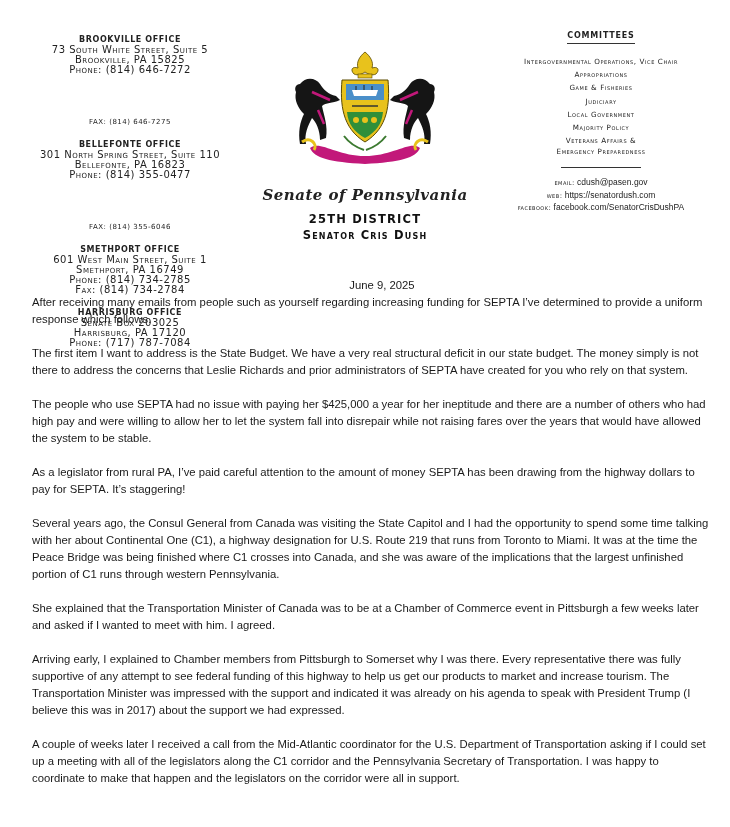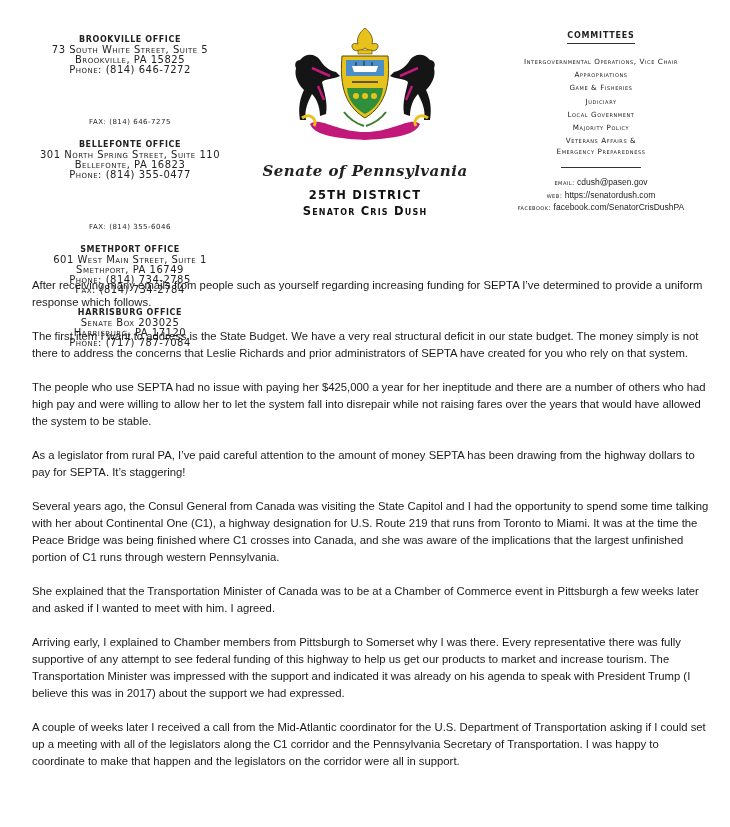--- a/index.html
+++ b/index.html
@@ -16,21 +16,21 @@
   .committees { position: absolute; left: 492px; top: 24px; width: 218px; text-align: center; }
   .committees-title { font-family: "DejaVu Sans", sans-serif; font-weight: bold; font-size: 8px; letter-spacing: 0.8px; display: inline-block; padding-bottom: 3px; border-bottom: 1px solid #333; color: #222; }
   .committee-list { margin-top: 11px; }
   .committee { font-family: "DejaVu Sans", sans-serif; font-size: 7.2px; font-variant: small-caps; letter-spacing: 0.6px; line-height: 13.2px; color: #222; }
   .committee.two-line { line-height: 9px; margin-top: 2px; }
   .comm-rule { width: 80px; height: 1px; background: #333; margin: 11px auto 9px auto; }
   .contact { font-size: 7.6px; line-height: 11.5px; color: #222; }
   .contact-label { font-family: "DejaVu Sans", sans-serif; font-variant: small-caps; font-size: 7px; letter-spacing: 0.5px; }
   .contact-value { font-family: "Liberation Sans", sans-serif; font-size: 8.5px; }
 
-  .center-block { position: absolute; left: 262px; top: 20px; width: 206px; text-align: center; }
+  .center-block { position: absolute; left: 262px; top: 44px; width: 206px; text-align: center; }
   .seal { width: 170px; height: 130px; margin: 0 auto; display: block; }
   .senate-name { font-family: "DejaVu Serif", serif; font-weight: bold; font-size: 15px; letter-spacing: 0.5px; margin-top: 12px; color: #222; font-style: italic; }
   .district { font-family: "DejaVu Sans", sans-serif; font-weight: bold; font-size: 11.5px; letter-spacing: 1.2px; margin-top: 7px; line-height: 16px; color: #111; }
   .senator { font-family: "DejaVu Sans", sans-serif; font-weight: bold; font-size: 11.5px; letter-spacing: 1.2px; line-height: 16px; color: #111; font-variant: small-caps; }
 
   .body-text { position: absolute; left: 32px; top: 277px; width: 680px; font-family: "Liberation Sans", sans-serif; font-size: 11.3px; line-height: 17px; color: #1a1a1a; }
   .date { text-align: center; margin-left: 0; width: 680px; padding-left: 10px; }
   .para { margin: 0 0 17px 0; }
 </style>
 </head>
@@ -133,20 +133,21 @@
       <span class="contact-value">https://senatordush.com</span>
     </div>
     <div class="contact">
       <span class="contact-label">facebook:</span>
       <span class="contact-value">facebook.com/SenatorCrisDushPA</span>
     </div>
   </div>
 </div>
 
 <div class="body-text">
+  <div class="date">June 9, 2025</div>
   <p class="para">After receiving many emails from people such as yourself regarding increasing funding for SEPTA I’ve determined to provide a uniform response which follows.</p>
   <p class="para">The first item I want to address is the State Budget. We have a very real structural deficit in our state budget. The money simply is not there to address the concerns that Leslie Richards and prior administrators of SEPTA have created for you who rely on that system.</p>
   <p class="para">The people who use SEPTA had no issue with paying her $425,000 a year for her ineptitude and there are a number of others who had high pay and were willing to allow her to let the system fall into disrepair while not raising fares over the years that would have allowed the system to be stable.</p>
   <p class="para">As a legislator from rural PA, I’ve paid careful attention to the amount of money SEPTA has been drawing from the highway dollars to pay for SEPTA. It’s staggering!</p>
   <p class="para">Several years ago, the Consul General from Canada was visiting the State Capitol and I had the opportunity to spend some time talking with her about Continental One (C1), a highway designation for U.S. Route 219 that runs from Toronto to Miami. It was at the time the Peace Bridge was being finished where C1 crosses into Canada, and she was aware of the implications that the largest unfinished portion of C1 runs through western Pennsylvania.</p>
   <p class="para">She explained that the Transportation Minister of Canada was to be at a Chamber of Commerce event in Pittsburgh a few weeks later and asked if I wanted to meet with him. I agreed.</p>
   <p class="para">Arriving early, I explained to Chamber members from Pittsburgh to Somerset why I was there. Every representative there was fully supportive of any attempt to see federal funding of this highway to help us get our products to market and increase tourism. The Transportation Minister was impressed with the support and indicated it was already on his agenda to speak with President Trump (I believe this was in 2017) about the support we had expressed.</p>
   <p class="para">A couple of weeks later I received a call from the Mid-Atlantic coordinator for the U.S. Department of Transportation asking if I could set up a meeting with all of the legislators along the C1 corridor and the Pennsylvania Secretary of Transportation. I was happy to coordinate to make that happen and the legislators on the corridor were all in support.</p>
 </div>
 

